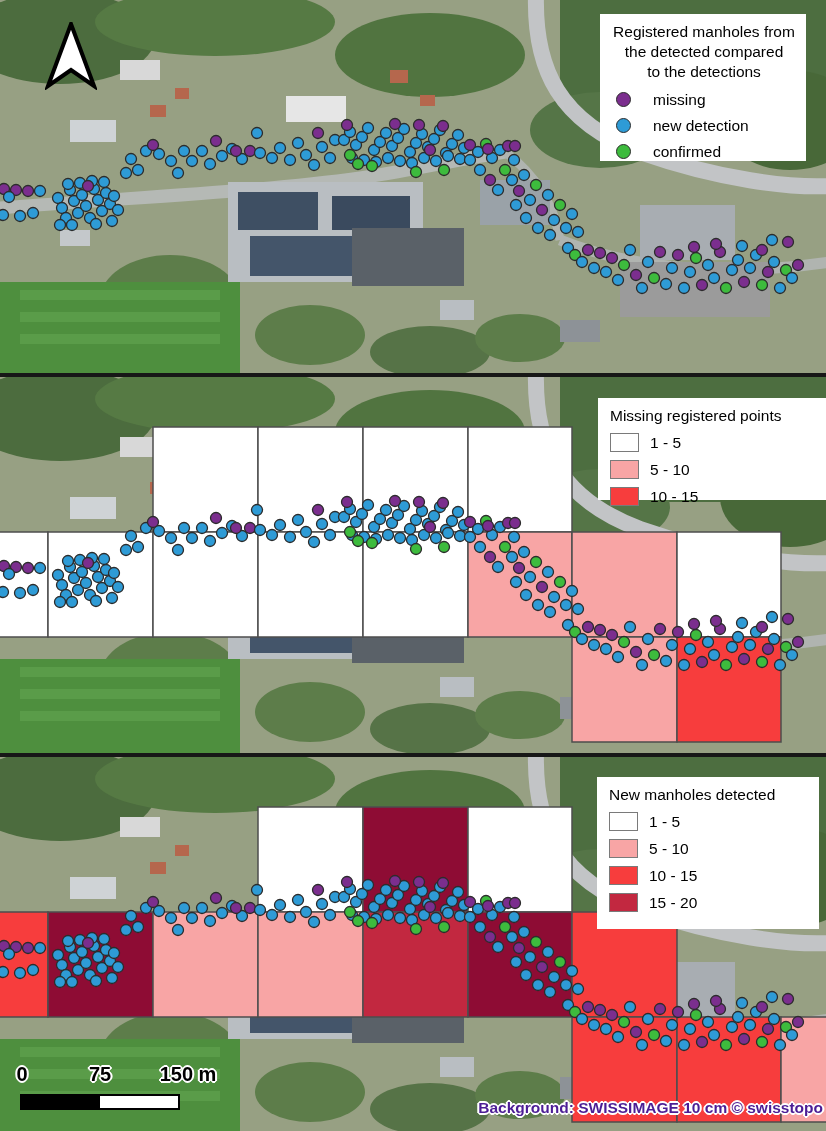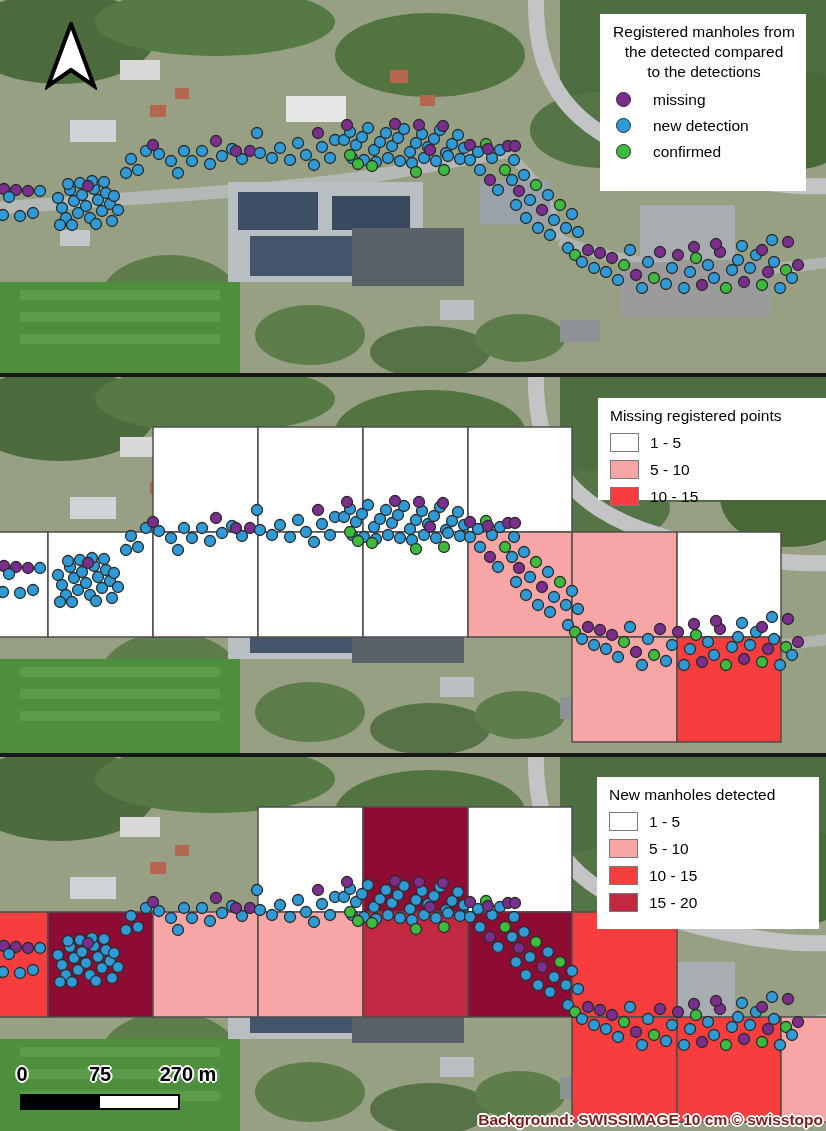--- a/index.html
+++ b/index.html
@@ -10,41 +10,41 @@
   }
   .panel{position:absolute;left:0;width:826px;overflow:hidden;background:#97a083;}
   #p1{top:0;height:373px;}
   #p2{top:377px;height:376px;}
   #p3{top:757px;height:374px;}
   .sep{position:absolute;left:0;width:826px;height:4px;background:#171717;}
   #sep1{top:373px;} #sep2{top:753px;}
   .layer{position:absolute;left:0;top:0;width:826px;height:377px;display:block;}
   
   .legend{position:absolute;background:#ffffff;color:#000;padding:8px 10px 10px 12px;box-sizing:border-box;}
-  .legend1{left:600px;top:14px;width:206px;height:177px;}
+  .legend1{left:600px;top:14px;width:206px;height:147px;}
   .legend2{left:598px;top:21px;width:244px;height:102px;}
   .legend3{left:597px;top:20px;width:222px;height:152px;}
   .l1-title{font-size:15.5px;line-height:20px;text-align:center;margin-bottom:4px;}
   .l-title{font-size:15.5px;line-height:19px;margin-bottom:5px;}
   .l-item{display:flex;align-items:center;font-size:15.5px;line-height:17px;margin-top:8px;}
   .legend1 .l-item{margin-top:9px;padding-left:4px;}
   .dot{width:13px;height:13px;border-radius:50%;border:1px solid #2c2c2c;margin-right:22px;flex:0 0 auto;}
   .swatch{width:29px;height:19px;border:1px solid #7a7a7a;margin-right:11px;flex:0 0 auto;box-sizing:border-box;}
   
   .north{position:absolute;left:45px;top:22px;width:52px;height:68px;}
   
   .scalebar-labels span{
     position:absolute;transform:translateX(-50%);font-size:20px;font-weight:bold;color:#000;
     text-shadow:-2px 0 0 #fff,2px 0 0 #fff,0 -2px 0 #fff,0 2px 0 #fff,-1px -1px 0 #fff,1px 1px 0 #fff,-1px 1px 0 #fff,1px -1px 0 #fff;
     white-space:nowrap;
   }
   .sb-bar{position:absolute;left:20px;top:337px;width:156px;height:12px;border:2px solid #000;background:#fff;}
   .sb-bar .half{position:absolute;left:0;top:0;width:50%;height:100%;background:#000;}
   .attribution{
-    position:absolute;right:3px;top:354px;font-size:15.5px;font-weight:bold;color:#7f1d1d;white-space:nowrap;
+    position:absolute;right:3px;top:342px;font-size:15.5px;font-weight:bold;color:#4c1d95;white-space:nowrap;
     text-shadow:-2px 0 0 #fff,2px 0 0 #fff,0 -2px 0 #fff,0 2px 0 #fff,-1px -1px 0 #fff,1px 1px 0 #fff,-1px 1px 0 #fff,1px -1px 0 #fff;
   }
 </style>
 </head>
 <body>
 
 <svg width="0" height="0" style="position:absolute" aria-hidden="true">
   <defs>
     <g id="aerial">
       <rect x="0" y="0" width="826" height="377" fill="#97a083"></rect>
@@ -737,21 +737,21 @@
       </div>
       <div class="l-item">
         <span class="swatch" style="background: rgb(194, 40, 64);"></span>
         <span>15 - 20</span>
       </div>
     </div>
 
     <div class="scalebar-labels">
       <span style="left:22px;top:306px">0</span>
       <span style="left:100px;top:306px">75</span>
-      <span style="left:188px;top:306px">270 m</span>
+      <span style="left:188px;top:306px">150 m</span>
     </div>
     <div class="sb-bar">
         <div class="half"></div>
       </div>
 
     <div class="attribution">Background: SWISSIMAGE 10 cm © swisstopo</div>
   </div>
 
 </div>
 

